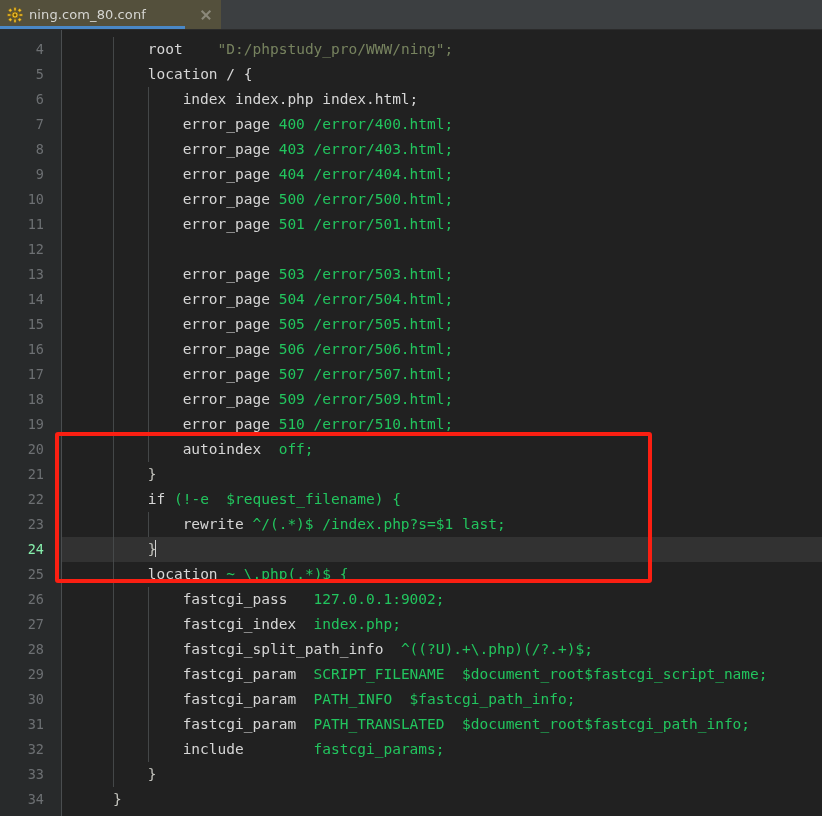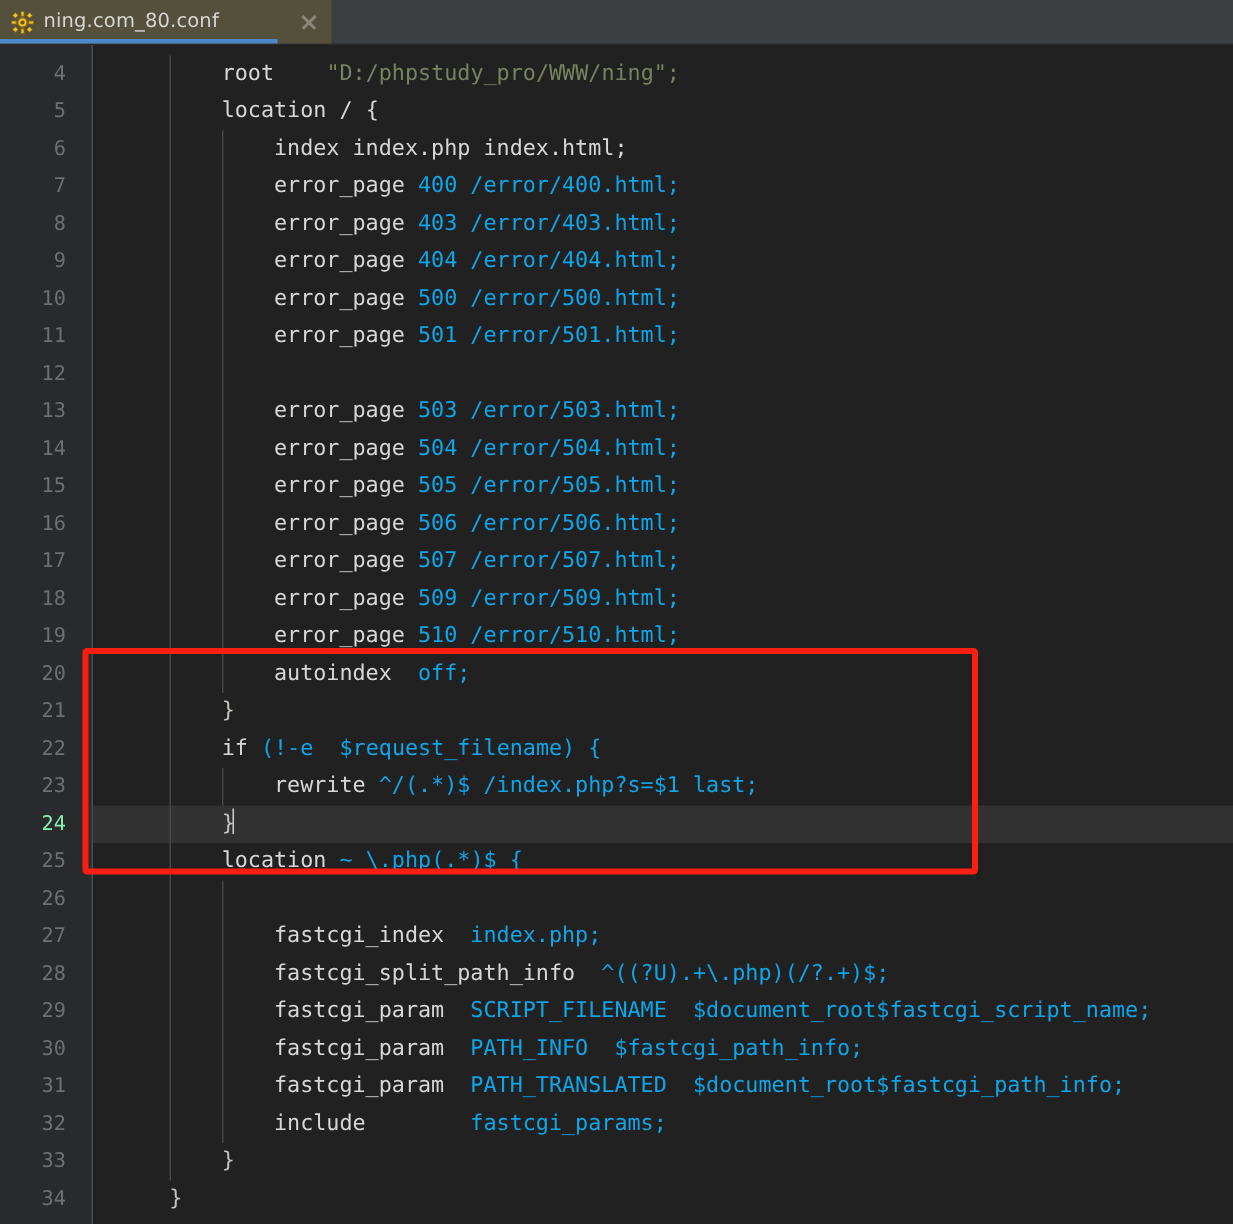--- a/index.html
+++ b/index.html
@@ -122,21 +122,21 @@
   
   .guide {
     position: absolute;
     width: 1px;
     background: #4a4d4f;
     opacity: .85;
   }
 
   
   .k   { color: #d6d6d6; }   
-  .v   { color: #0ea5e9; }   
+  .v   { color: #22c55e; }   
   .s   { color: #77835f; }   
   .p   { color: #c3c3bd; }   
 
   
   .caret {
     display: inline-block;
     width: 1px;
     height: 17px;
     background: #d0d0d0;
     vertical-align: -3px;
@@ -198,21 +198,21 @@
       <div class="line"><span class="num">16</span><span class="txt" style="left: 182.64px;"><span class="k">error_page </span><span class="v">506 /error/506.html;</span></span></div>
       <div class="line"><span class="num">17</span><span class="txt" style="left: 182.64px;"><span class="k">error_page </span><span class="v">507 /error/507.html;</span></span></div>
       <div class="line"><span class="num">18</span><span class="txt" style="left: 182.64px; text-align: center;"><span class="k">error_page </span><span class="v">509 /error/509.html;</span></span></div>
       <div class="line"><span class="num">19</span><span class="txt" style="left: 182.64px;"><span class="k">error_page </span><span class="v">510 /error/510.html;</span></span></div>
       <div class="line"><span class="num">20</span><span class="txt" style="left: 182.64px;"><span class="k">autoindex  </span><span class="v">off;</span></span></div>
       <div class="line"><span class="num">21</span><span class="txt" style="left: 147.76px;"><span class="p">}</span></span></div>
       <div class="line"><span class="num">22</span><span class="txt" style="left: 147.76px;"><span class="k">if </span><span class="v">(!-e  $request_filename) {</span></span></div>
       <div class="line"><span class="num">23</span><span class="txt" style="left: 182.64px;"><span class="k">rewrite </span><span class="v">^/(.*)$ /index.php?s=$1 last;</span></span></div>
       <div class="line current"><div class="hl"></div><span class="num">24</span><span class="txt" style="left: 147.76px;"><span class="p">}</span><span class="caret"></span></span></div>
       <div class="line"><span class="num">25</span><span class="txt" style="left: 147.76px;"><span class="k">location </span><span class="v">~ \.php(.*)$ {</span></span></div>
-      <div class="line"><span class="num">26</span></div>
+      <div class="line"><span class="num">26</span><span class="txt" style="left: 182.64px;"><span class="k">fastcgi_pass   </span><span class="v">127.0.0.1:9002;</span></span></div>
       <div class="line"><span class="num">27</span><span class="txt" style="left: 182.64px;"><span class="k">fastcgi_index  </span><span class="v">index.php;</span></span></div>
       <div class="line"><span class="num">28</span><span class="txt" style="left: 182.64px;"><span class="k">fastcgi_split_path_info  </span><span class="v">^((?U).+\.php)(/?.+)$;</span></span></div>
       <div class="line"><span class="num">29</span><span class="txt" style="left: 182.64px;"><span class="k">fastcgi_param  </span><span class="v">SCRIPT_FILENAME  $document_root$fastcgi_script_name;</span></span></div>
       <div class="line"><span class="num">30</span><span class="txt" style="left: 182.64px;"><span class="k">fastcgi_param  </span><span class="v">PATH_INFO  $fastcgi_path_info;</span></span></div>
       <div class="line"><span class="num">31</span><span class="txt" style="left: 182.64px;"><span class="k">fastcgi_param  </span><span class="v">PATH_TRANSLATED  $document_root$fastcgi_path_info;</span></span></div>
       <div class="line"><span class="num">32</span><span class="txt" style="left: 182.64px;"><span class="k">include        </span><span class="v">fastcgi_params;</span></span></div>
       <div class="line"><span class="num">33</span><span class="txt" style="left: 147.76px;"><span class="p">}</span></span></div>
       <div class="line"><span class="num">34</span><span class="txt" style="left: 112.88px;"><span class="p">}</span></span></div>
     </div>
   <div class="redbox" id="redbox" style="left: 55px; top: 402px; width: 597px; height: 151px;"></div>

